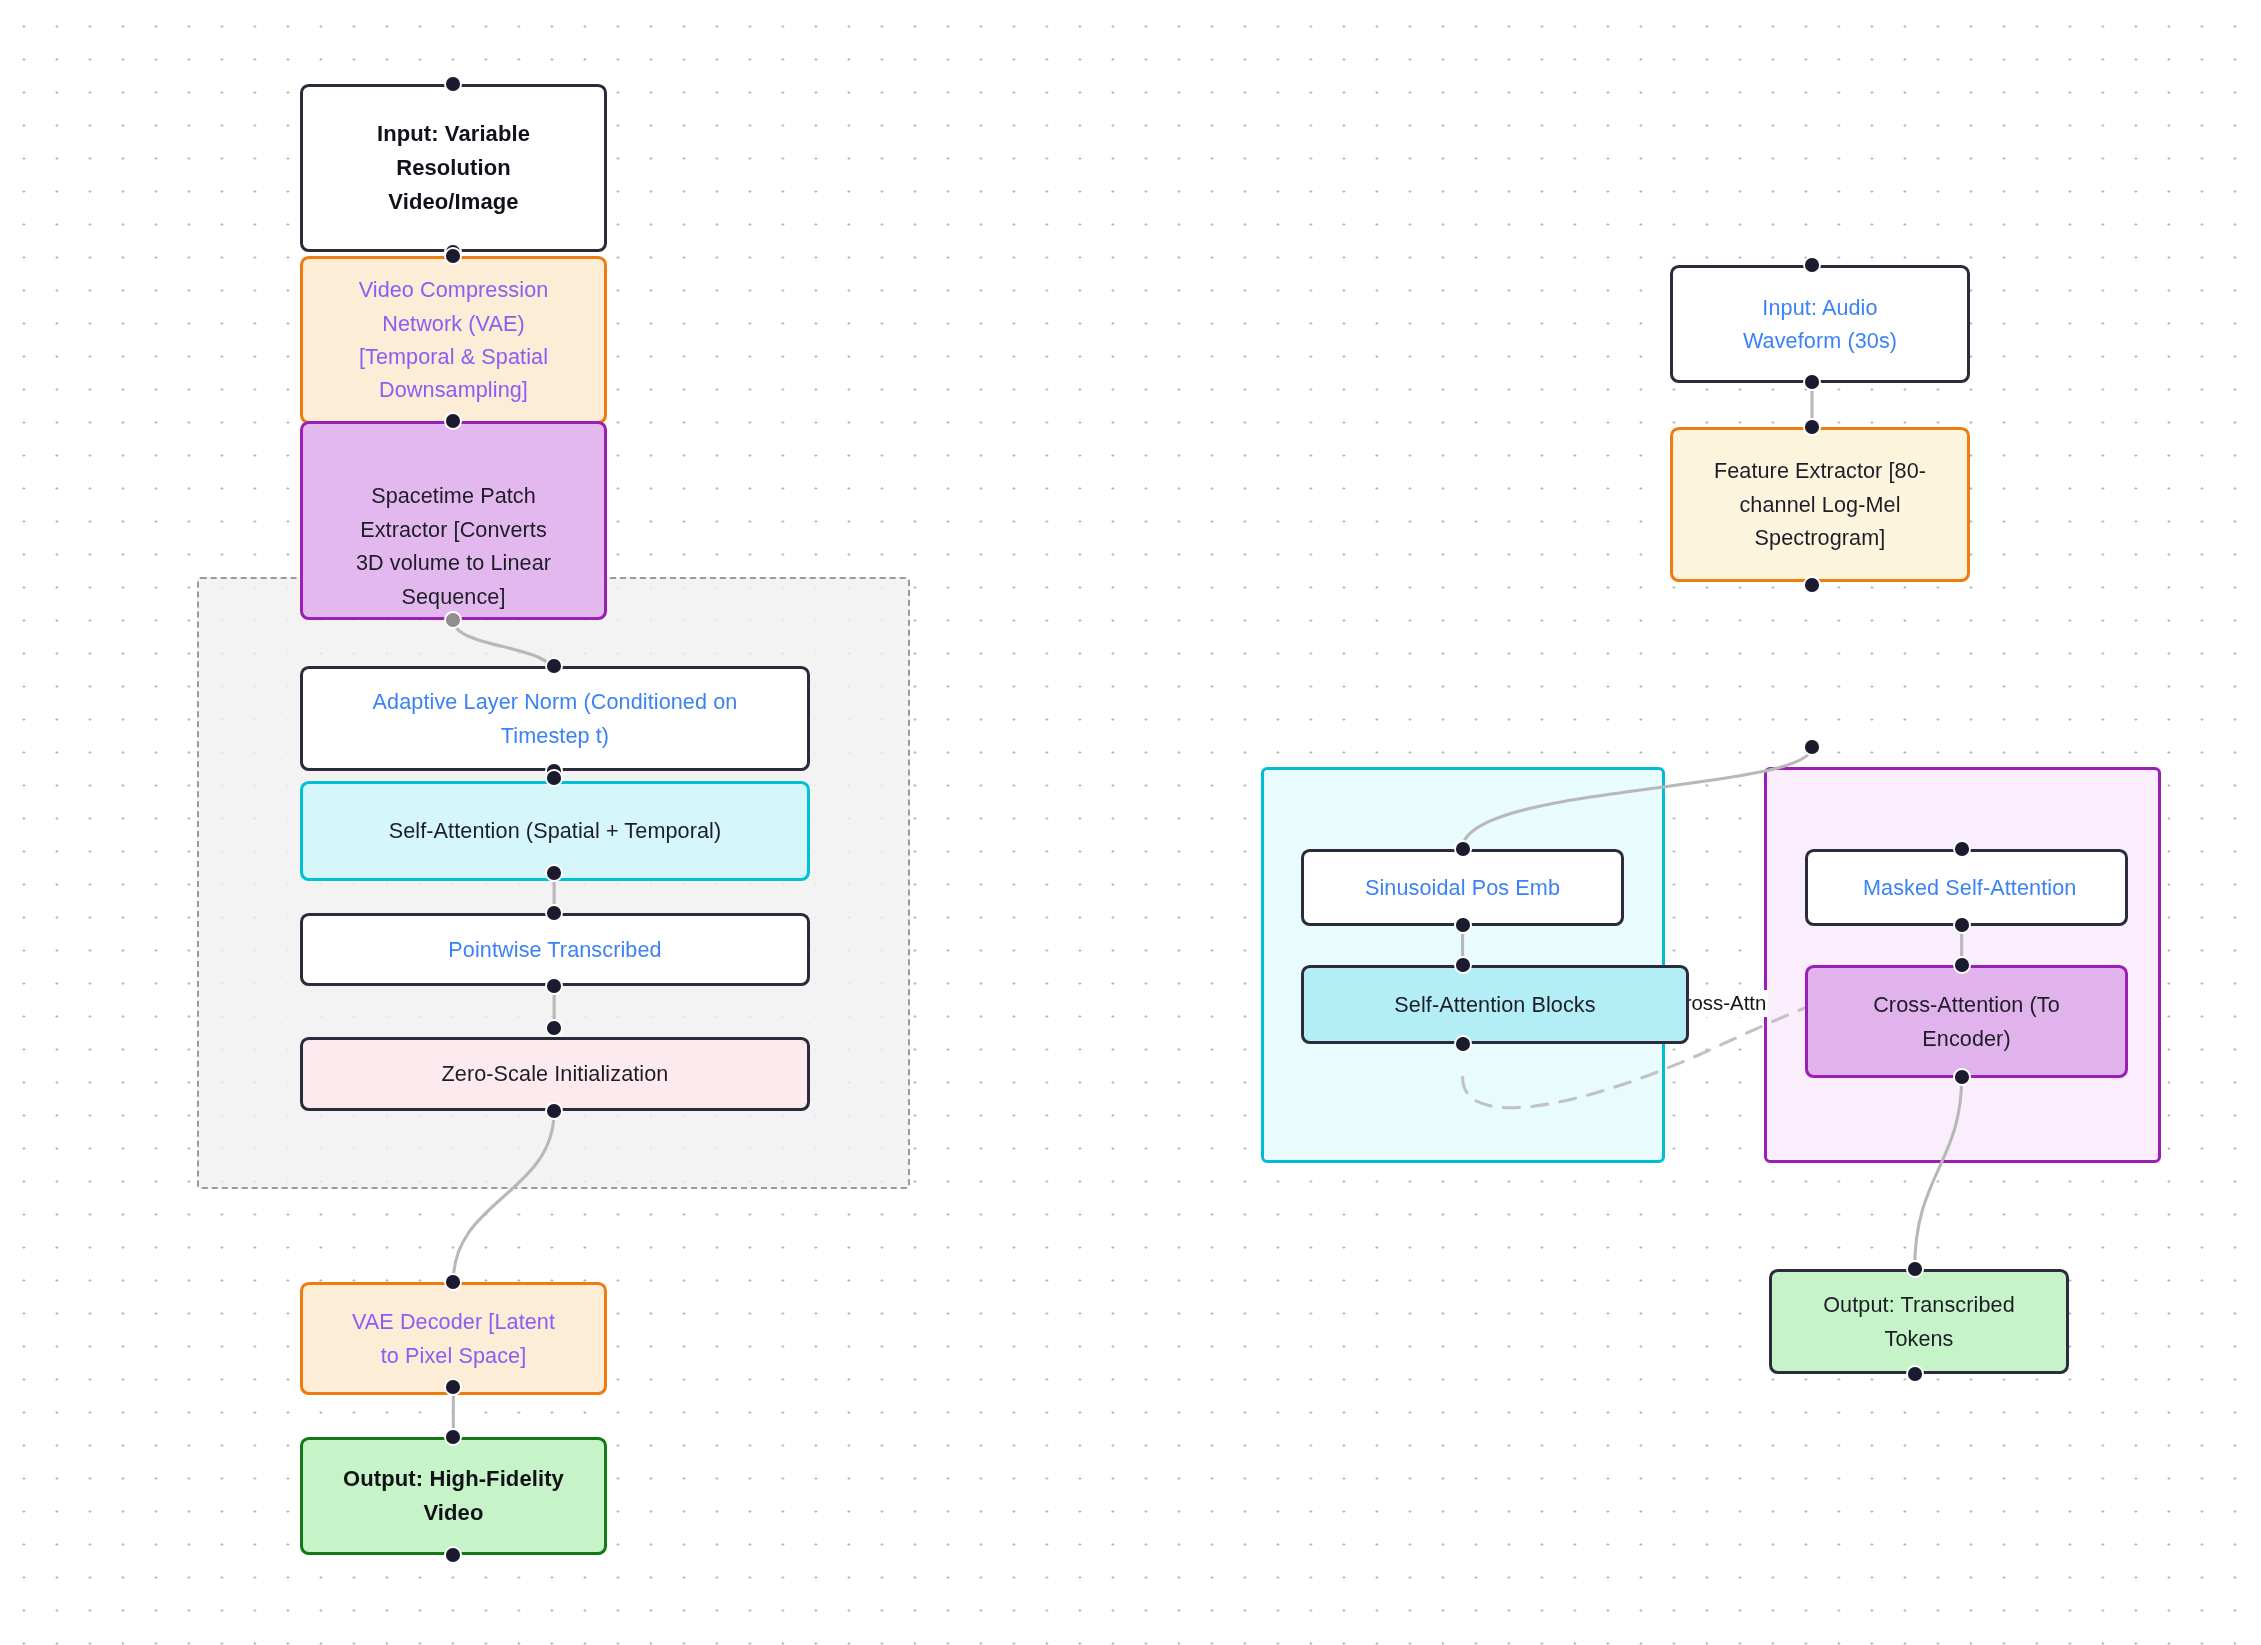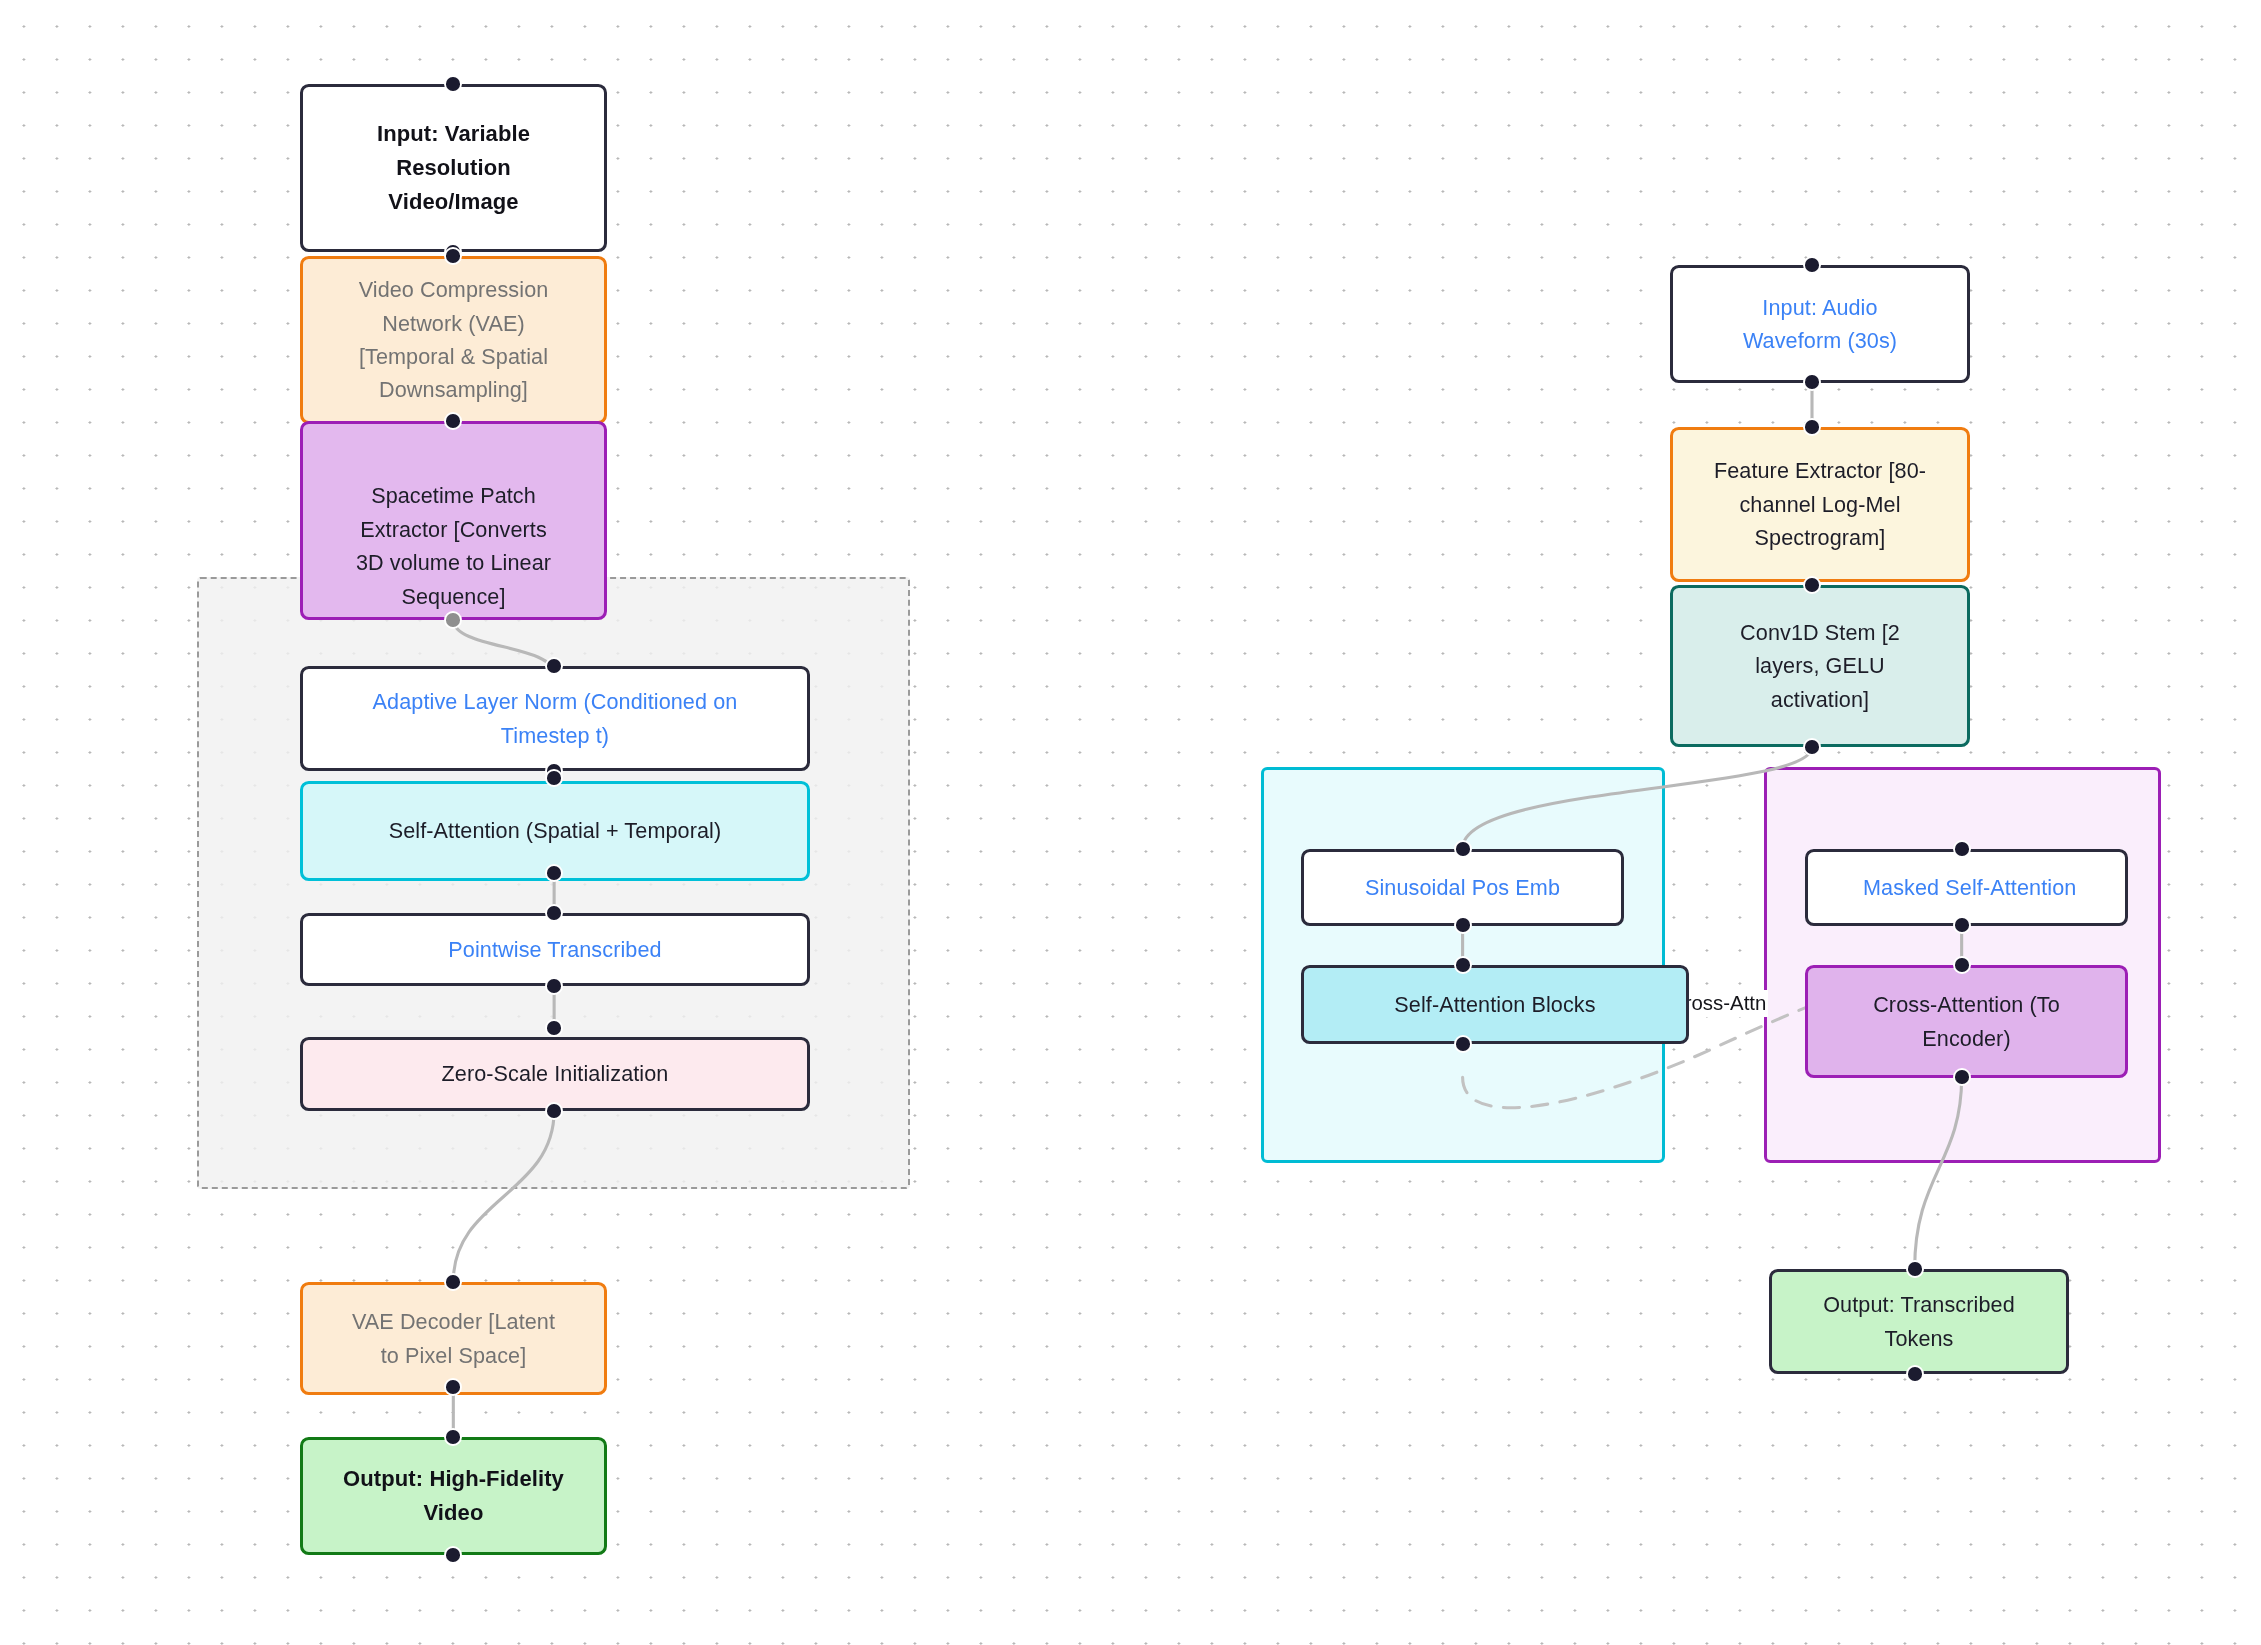--- a/index.html
+++ b/index.html
@@ -55,21 +55,21 @@
   }
   .node .lbl {
     display: block;
     width: 100%;
     white-space: pre-line;
   }
 
   
   .v-plain      { background:#ffffff; border:3.1px solid #2b2b3c; color:#3b82f6; font-size:21.6px; }
   .v-plain-bold { background:#ffffff; border:3.1px solid #2b2b3c; color:#111118; font-size:22px; font-weight:700; }
-  .v-orange     { background:#fdecd6; border:3.1px solid #f07c10; color:#737373; font-size:21.6px; }
+  .v-orange     { background:#fdecd6; border:3.1px solid #f07c10; color:#8b5cf6; font-size:21.6px; }
   .v-cream      { background:#fcf5dd; border:3.1px solid #f07c10; color:#1d1d28; font-size:21.6px; }
   .v-violet     { background:#e3b8ee; border:3.1px solid #9c1fb5; color:#1d1d28; font-size:21.6px; }
   .v-violet-dk  { background:#e0b3ec; border:3.7px solid #9c1fb5; color:#1d1d28; font-size:21.6px; }
   .v-cyanbox    { background:#d6f7f9; border:3.1px solid #00c0d8; color:#1d1d28; font-size:21.6px; }
   .v-cyanbox2   { background:#b3edf5; border:3.1px solid #2b2b3c; color:#1d1d28; font-size:21.6px; }
   .v-teal       { background:#d9eeeb; border:3.1px solid #0c6b60; color:#1d1d28; font-size:21.6px; }
   .v-pink       { background:#fdeaee; border:3.1px solid #2b2b3c; color:#1d1d28; font-size:21.6px; }
   .v-green-b    { background:#c7f3c8; border:3.1px solid #127a16; color:#111118; font-size:22px; font-weight:700; }
   .v-green      { background:#c7f3c8; border:3.1px solid #2b2b3c; color:#1d1d28; font-size:21.6px; }
 
@@ -216,25 +216,20 @@
   <div class="port" style="left:1812px; top:265px; z-index:45;"></div>
   <div class="port" style="left:1812px; top:382px; z-index:45;"></div>
 
   <div class="node v-cream" style="left:1670px; top:427px; width:300px; height:155px; z-index:30;">
     <span class="lbl">Feature Extractor [80-
 channel Log-Mel
 Spectrogram]</span>
   </div>
   <div class="port" style="left:1812px; top:427px; z-index:45;"></div>
 
-  <div class="node v-teal" style="left:1670px; top:585px; width:300px; height:162px; z-index:31;">
-    <span class="lbl">Conv1D Stem [2
-layers, GELU
-activation]</span>
-  </div>
   <div class="port" style="left:1812px; top:585px; z-index:46;"></div>
   <div class="port" style="left:1812px; top:747px; z-index:46;"></div>
 
   <div class="node v-plain" style="left:1301px; top:849px; width:323px; height:77px; z-index:30;">
     <span class="lbl">Sinusoidal Pos Emb</span>
   </div>
   <div class="port" style="left:1463px; top:849px; z-index:45;"></div>
   <div class="port" style="left:1463px; top:925px; z-index:45;"></div>
 
   <div class="node v-cyanbox2" style="left:1301px; top:965px; width:388px; height:79px; z-index:30;">

